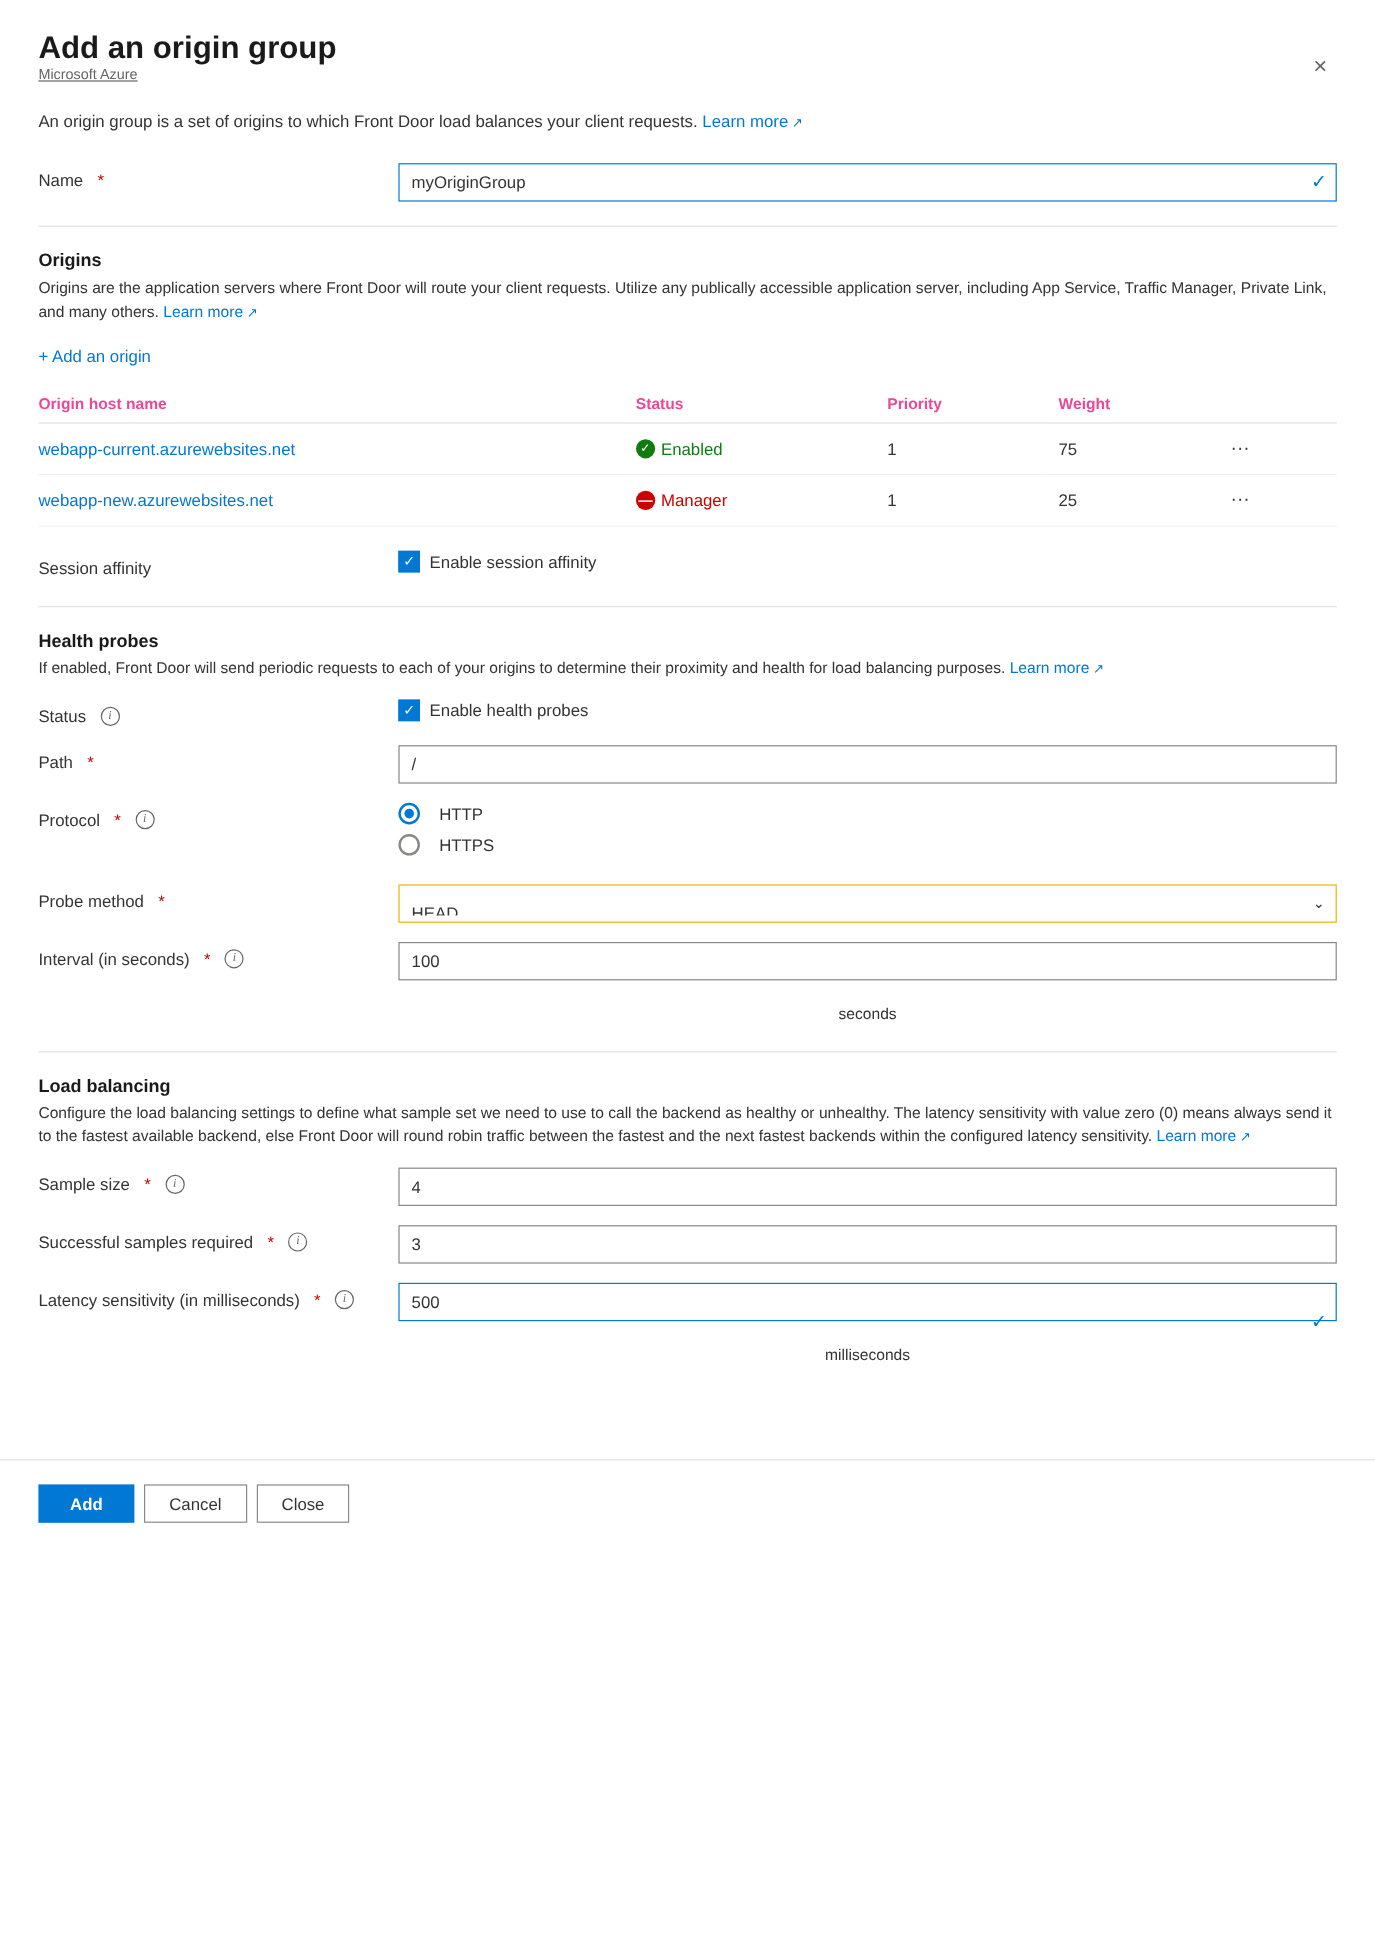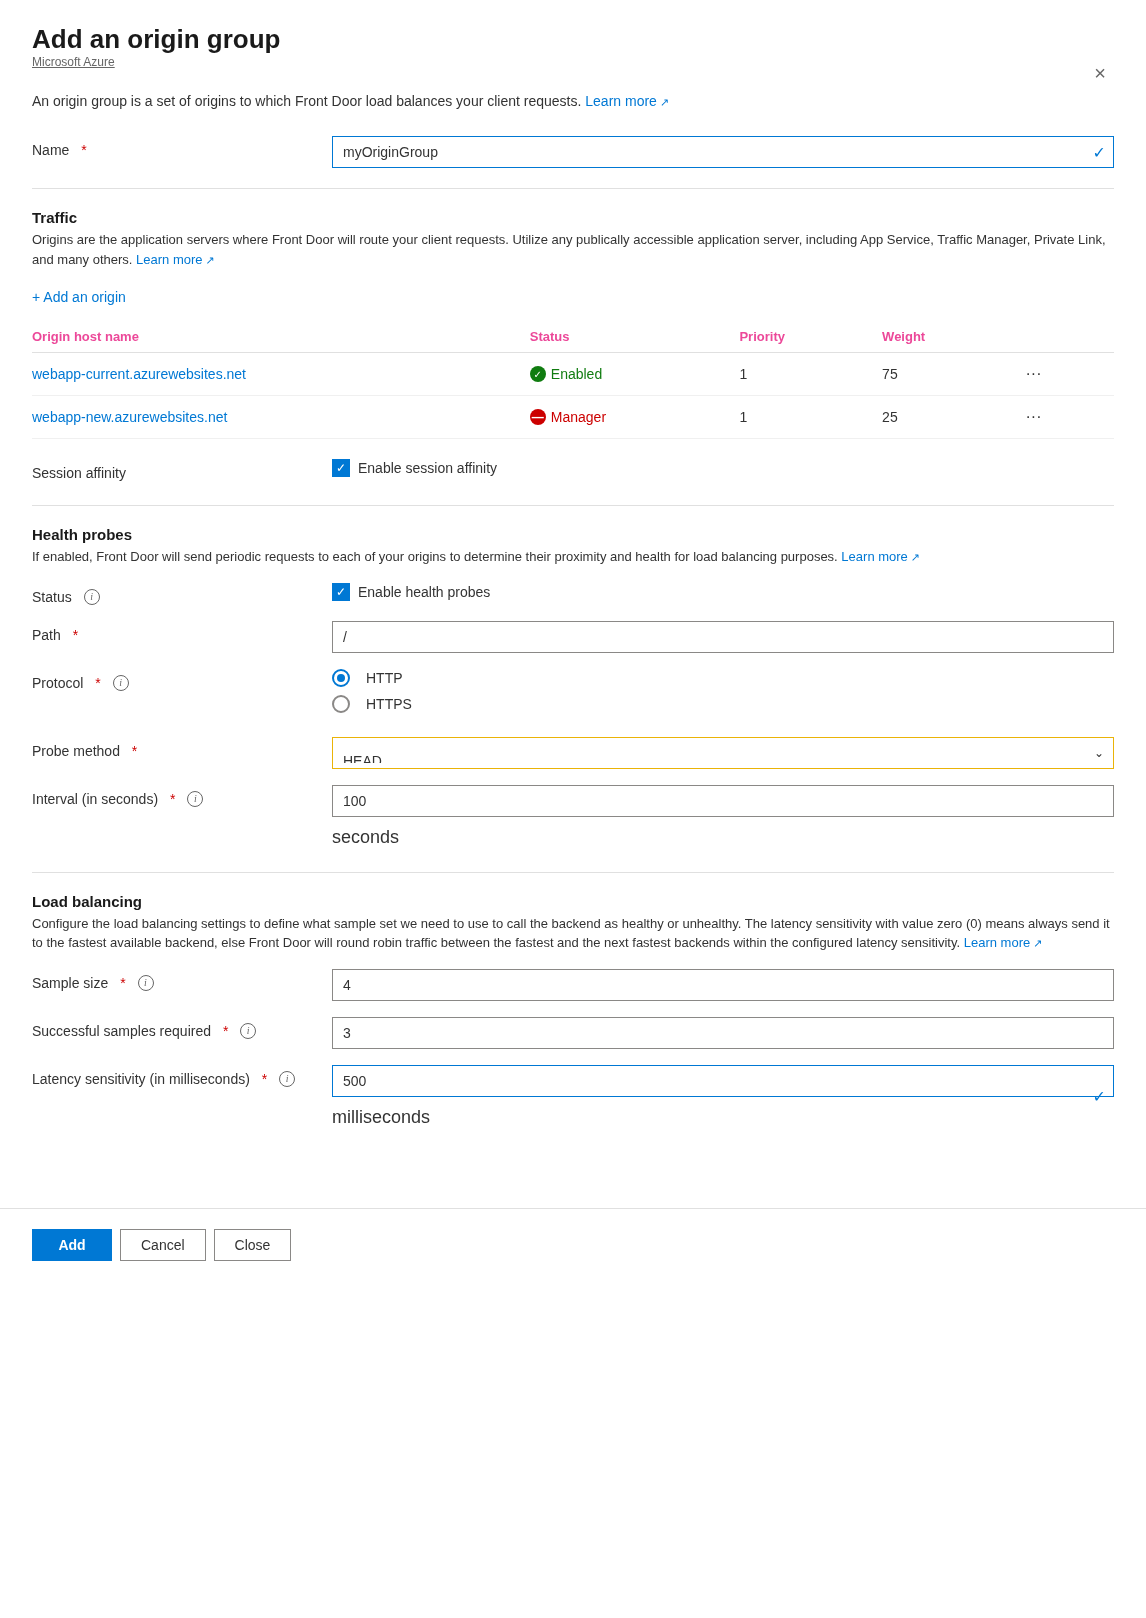--- a/index.html
+++ b/index.html
@@ -12,21 +12,21 @@
       min-height: 1618px;
     }
     .panel {
       padding: 24px 32px 32px 32px;
       max-width: 1146px;
       position: relative;
     }
     .panel-header {
       display: flex;
       justify-content: space-between;
-      align-items: flex-end;
+      align-items: center;
       margin-bottom: 4px;
     }
     .panel-title {
       font-size: 26px;
       font-weight: 600;
       color: #1a1a1a;
       line-height: 1.2;
     }
     .panel-subtitle {
       font-size: 12px;
@@ -276,24 +276,24 @@
       border-radius: 50%;
       border: 1px solid #666;
       color: #666;
       font-size: 10px;
       cursor: pointer;
       font-style: italic;
       font-family: serif;
       flex-shrink: 0;
     }
     .align-right-text {
-      text-align: left;
-      font-size: 18px;
-      color: #333;
-      margin-top: 10px;
+      text-align: center;
+      font-size: 13px;
+      color: #333;
+      margin-top: 20px;
     }
     .footer {
       display: flex;
       gap: 8px;
       padding: 20px 32px;
       border-top: 1px solid #e0e0e0;
       margin-top: 24px;
       position: sticky;
       bottom: 0;
       background: #fff;
@@ -353,21 +353,21 @@
     </div>
     <div class="form-control input-wrapper">
       <input class="text-input text-input-validated" type="text" value="myOriginGroup" style="">
       <span class="input-checkmark">✓</span>
     </div>
   </div>
 
   <hr class="divider">
 
   <div class="section-block">
-    <div class="section-title">Traffic</div>
+    <div class="section-title">Origins</div>
     <div class="section-desc">
       <span>Origins are the application servers where Front Door will route your client requests. Utilize any publically accessible application server, including App Service, Traffic Manager, Private Link, and many others.</span>
       <a class="link">
         <span>Learn more</span><span class="external-link-icon">↗</span>
       </a>
     </div>
 
     <button class="add-origin-btn">
       <span>+ Add an origin</span>
     </button>

